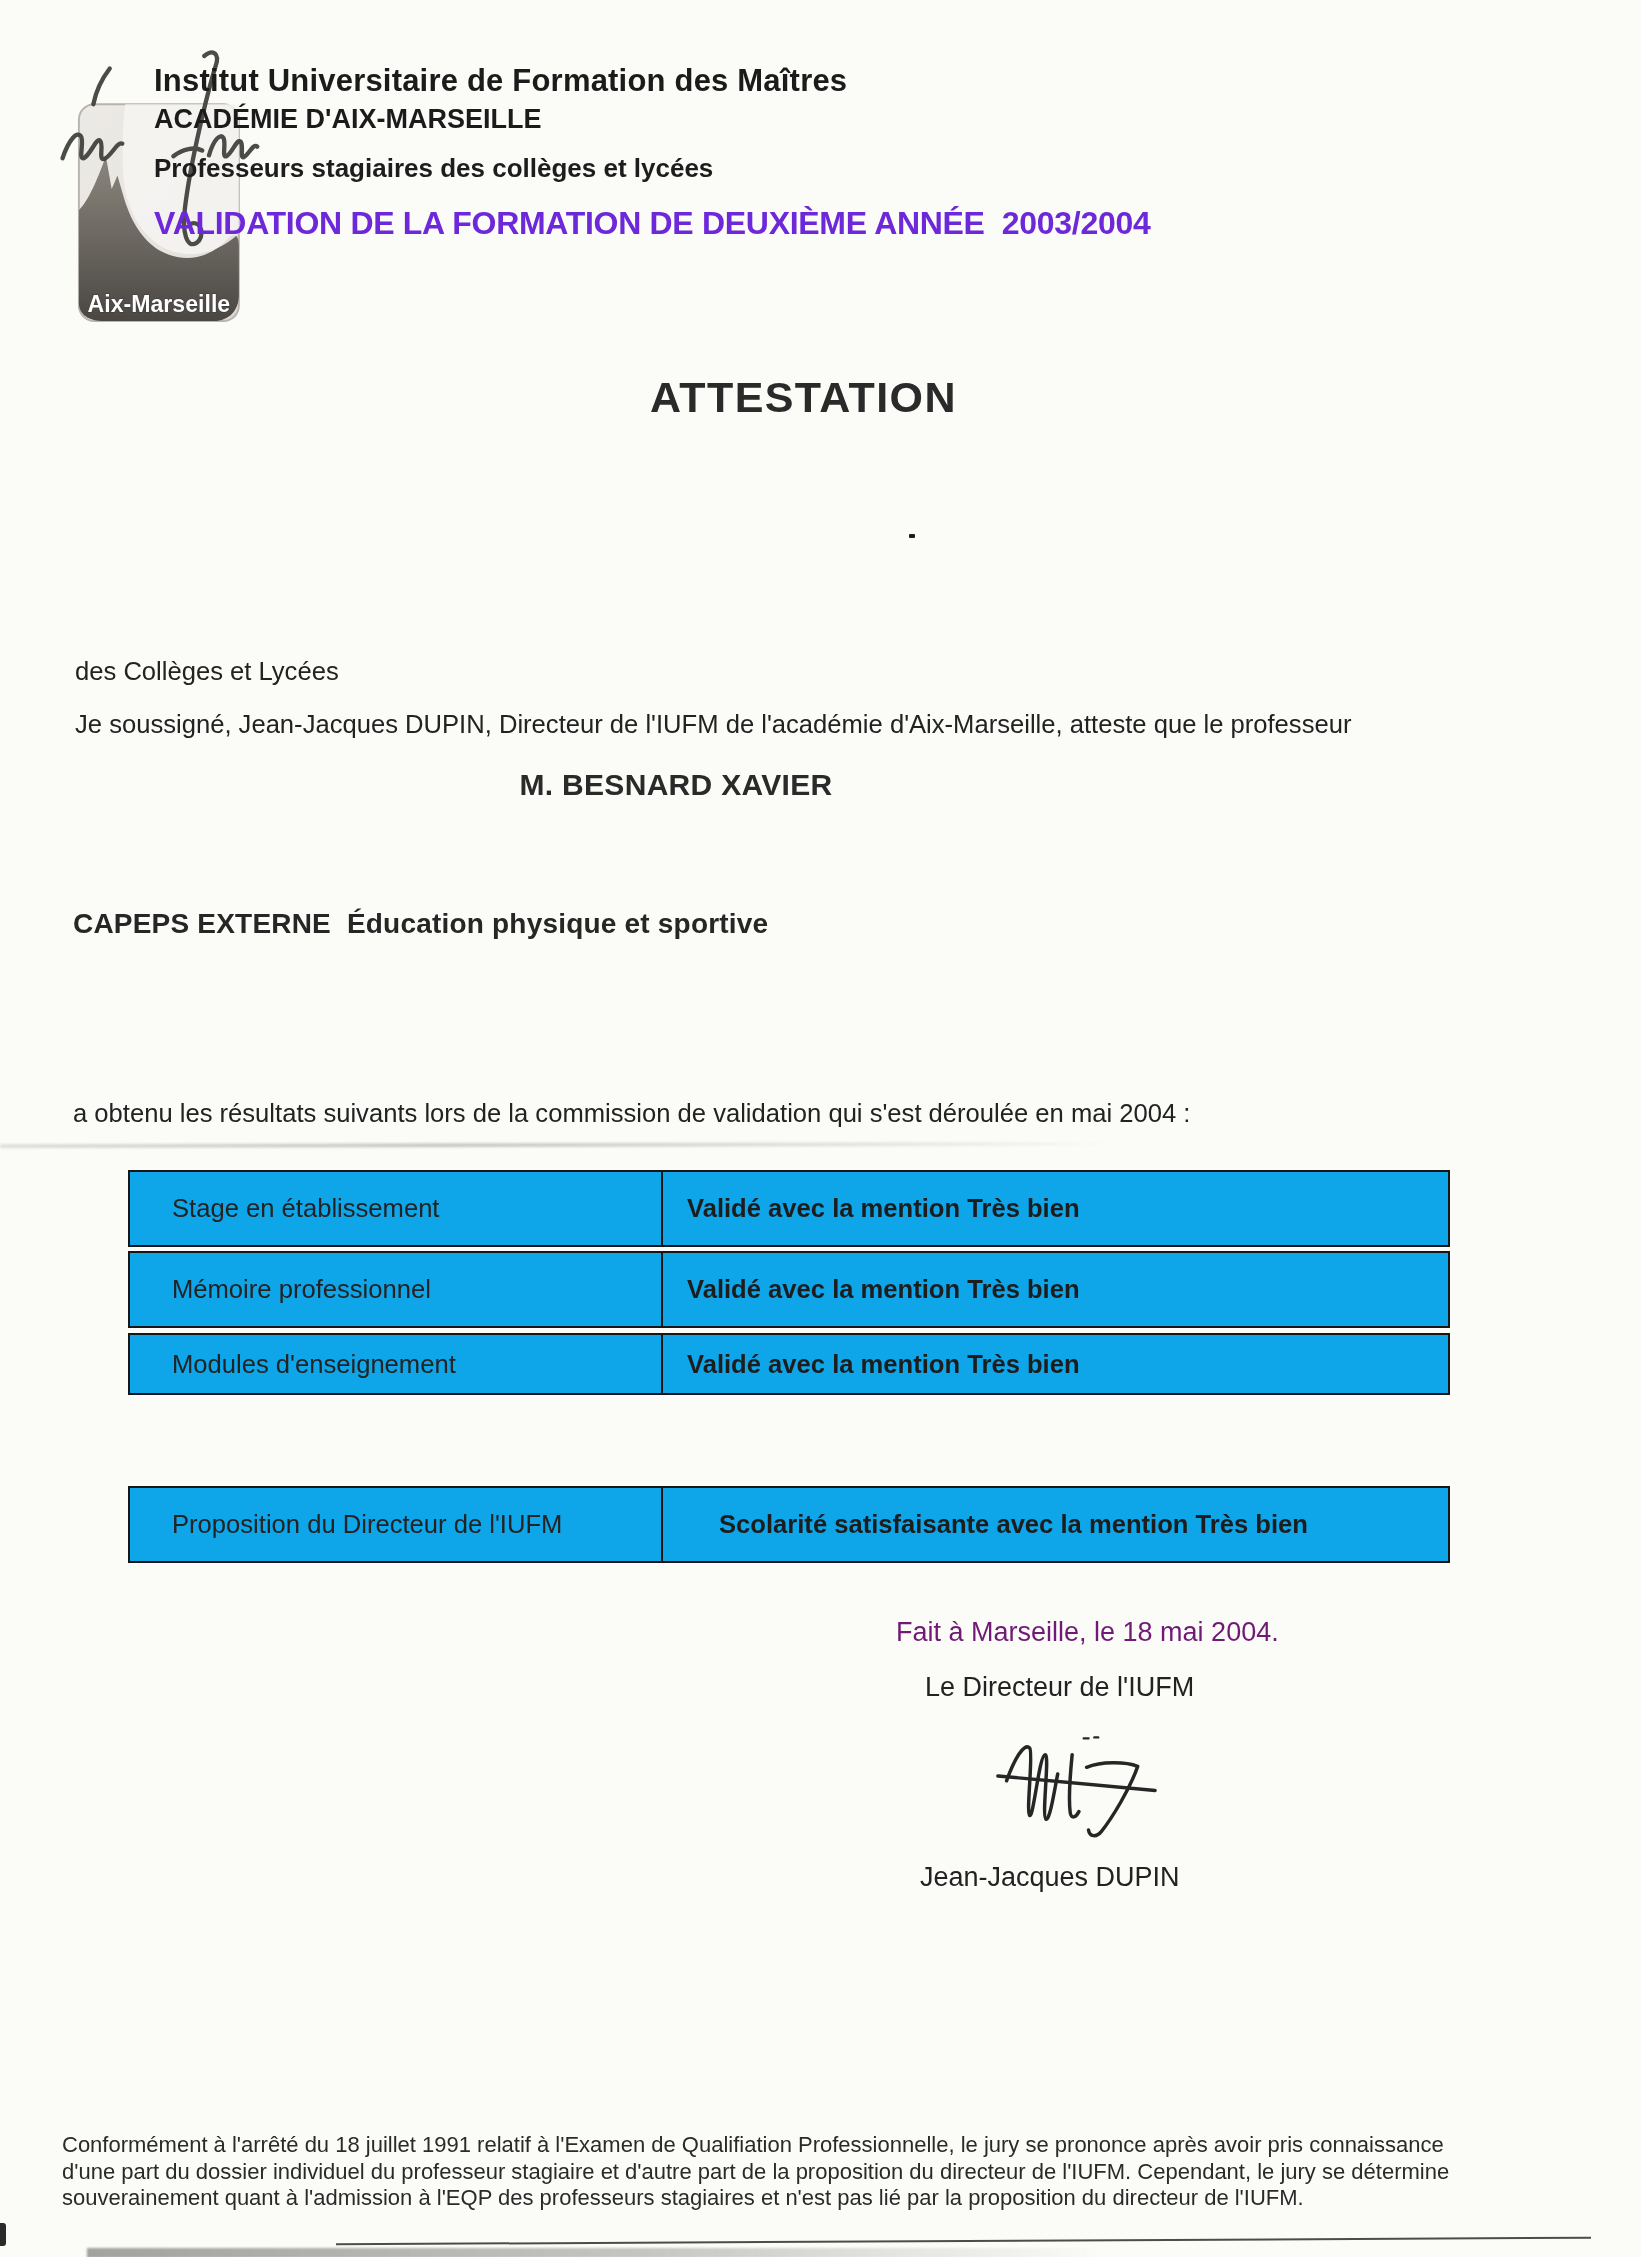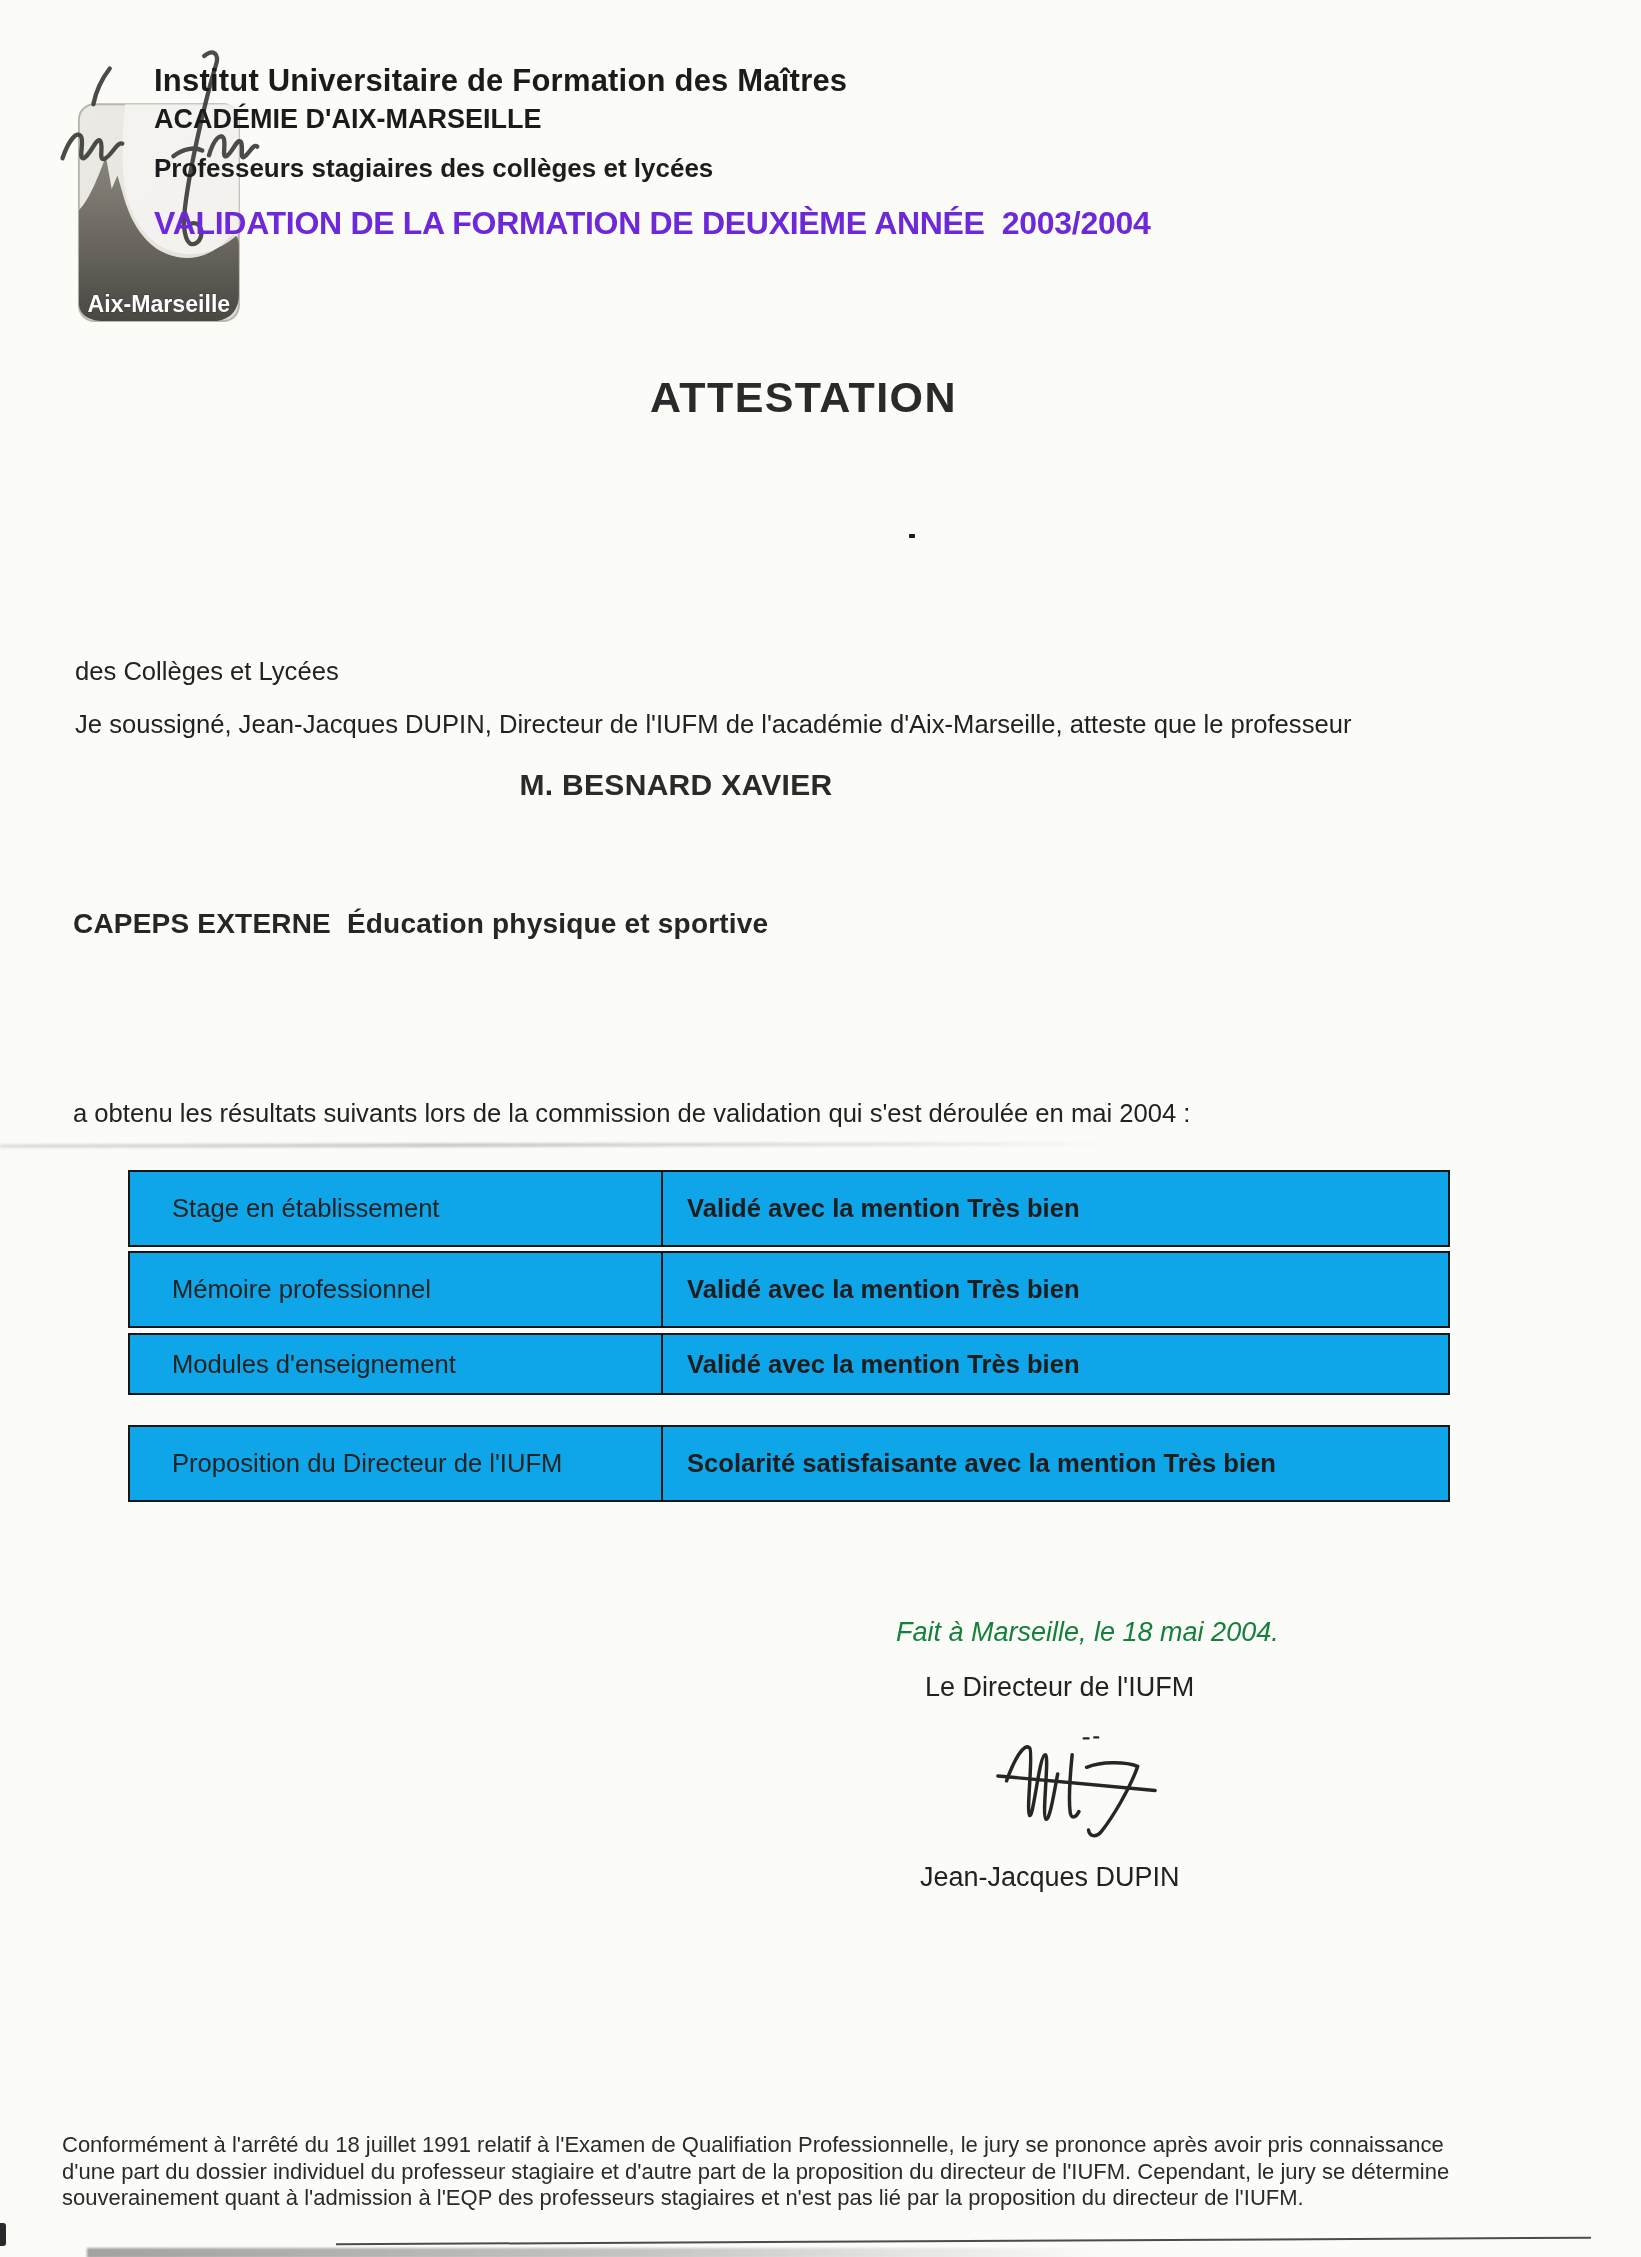--- a/index.html
+++ b/index.html
@@ -45,23 +45,23 @@
     font-size:25.6px;color:#232323;
   }
   .trow .cell-value{
     flex:1;display:flex;align-items:center;
     padding-left:24px;
     font-size:25.6px;font-weight:bold;color:#1d1d1d;
   }
   .row1{top:1170px;}
   .row2{top:1251px;}
   .row3{top:1333px;height:62px;}
-  .row4{top:1425px;}
+  .row4{top:1486px;gap:32px;}
   
-  .closing-place{left:896px;top:1617px;font-size:27px;color:#15803d;font-style:italic;}
+  .closing-place{left:896px;top:1617px;font-size:27px;color:#701a75;}
   .closing-role{left:925px;top:1672px;font-size:27px;color:#222;}
   .closing-name{left:920px;top:1862px;font-size:27px;color:#222;}
   .signature{left:966px;top:1721px;width:193px;height:135px;}
   
   .footer{left:62px;top:2132px;width:1545px;font-size:22px;line-height:26.6px;color:#2a2a2a;}
   .footer span{display:block;}
   
   .speck{left:909px;top:534px;width:5.8px;height:3.9px;background:#1c1c1c;border-radius:1px;}
   .smudge-mid{left:0;top:1143px;width:1110px;height:3.9px;
     background:linear-gradient(90deg, rgba(150,150,150,.28), rgba(120,120,120,.38) 40%, rgba(150,150,150,.22) 80%, rgba(150,150,150,0));

